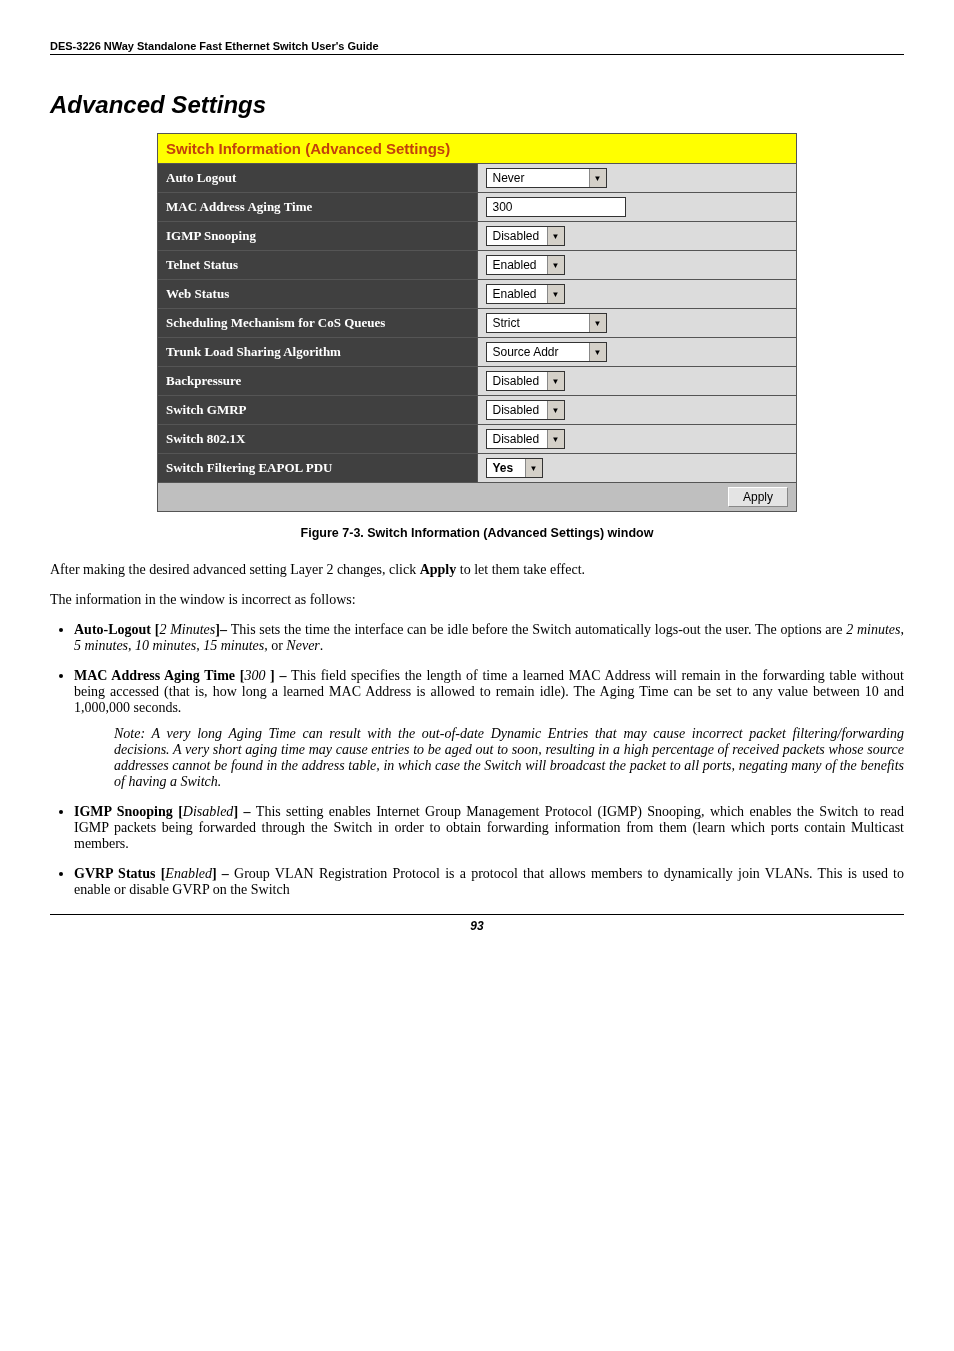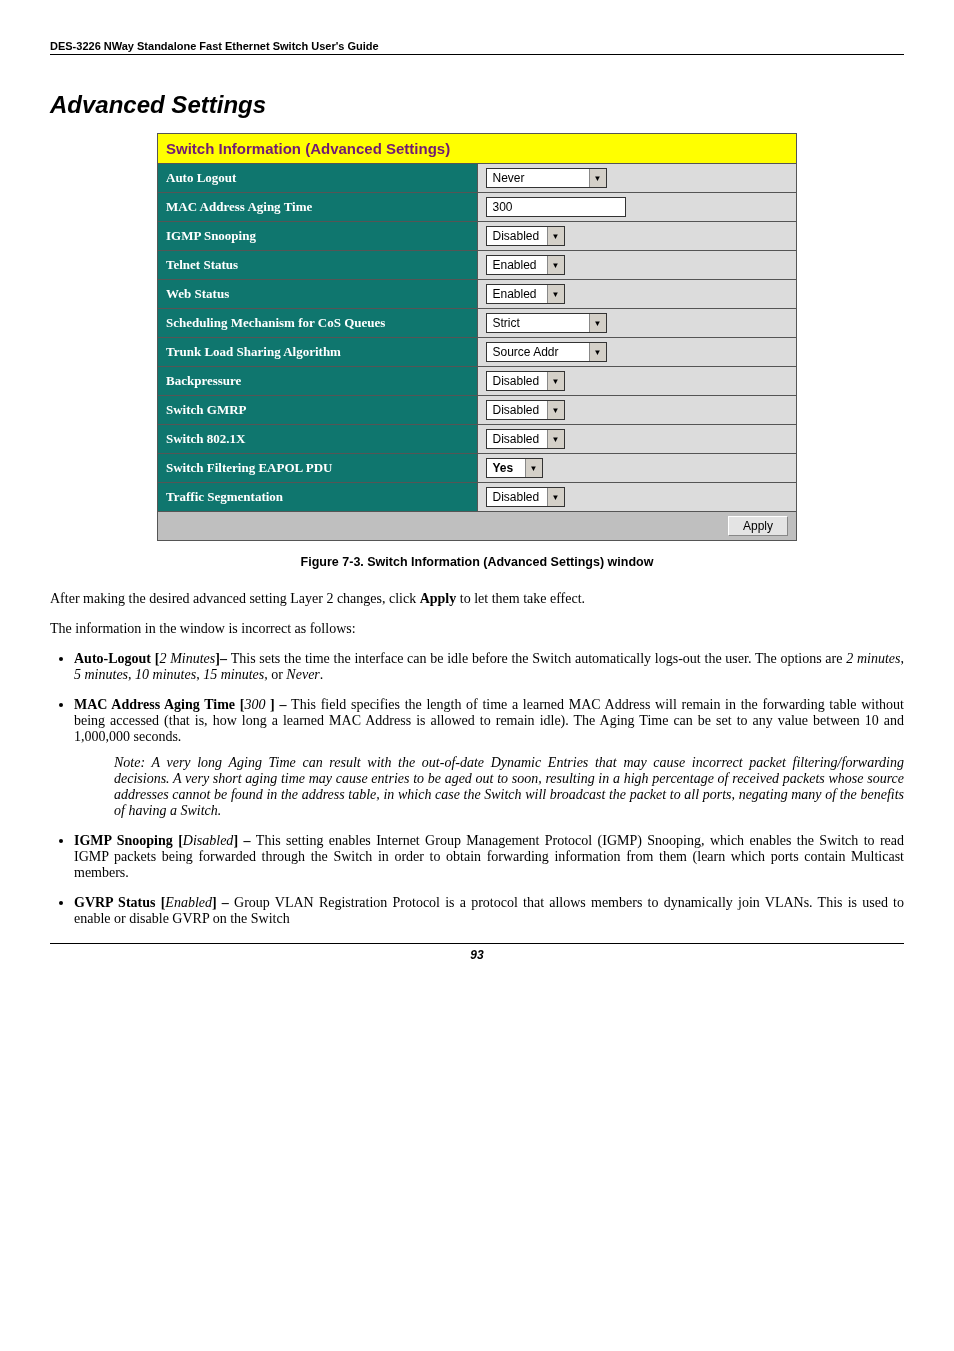--- a/index.html
+++ b/index.html
@@ -37,28 +37,28 @@
     font-family: Arial, Helvetica, sans-serif;
   }
   table.switch-panel td, table.switch-panel th {
     border: 1px solid #555;
     padding: 4px 8px;
     vertical-align: middle;
     font-size: 13px;
   }
   tr.panel-title td {
     background: #ffff00;
-    color: #701a75;
+    color: #c2410c;
     font-family: Arial, Helvetica, sans-serif;
     font-weight: bold;
     font-size: 15px;
     padding: 6px 8px;
   }
   td.label-cell {
-    background: #0f766e;
+    background: #404040;
     color: #fff;
     font-family: Georgia, "Times New Roman", serif;
     font-weight: bold;
     font-size: 14px;
     width: 50%;
   }
   td.value-cell {
     background: #dcdcdc;
     color: #000;
   }
@@ -235,27 +235,20 @@
               <span class="dd-arrow">▼</span>
             </span></td>
         </tr>
         <tr>
           <td class="label-cell">Switch Filtering EAPOL PDU</td>
           <td class="value-cell"><span class="faux-dropdown narrow">
               <span class="dd-text">Yes</span>
               <span class="dd-arrow">▼</span>
             </span></td>
         </tr>
-        <tr>
-          <td class="label-cell">Traffic Segmentation</td>
-          <td class="value-cell"><span class="faux-dropdown ">
-              <span class="dd-text">Disabled</span>
-              <span class="dd-arrow">▼</span>
-            </span></td>
-        </tr>
       </tbody>
     <tbody>
         <tr>
       <td colspan="2" class="apply-row">
         <span class="faux-button">Apply</span>
       </td>
     </tr>
   </tbody>
     </table>
 </div>

